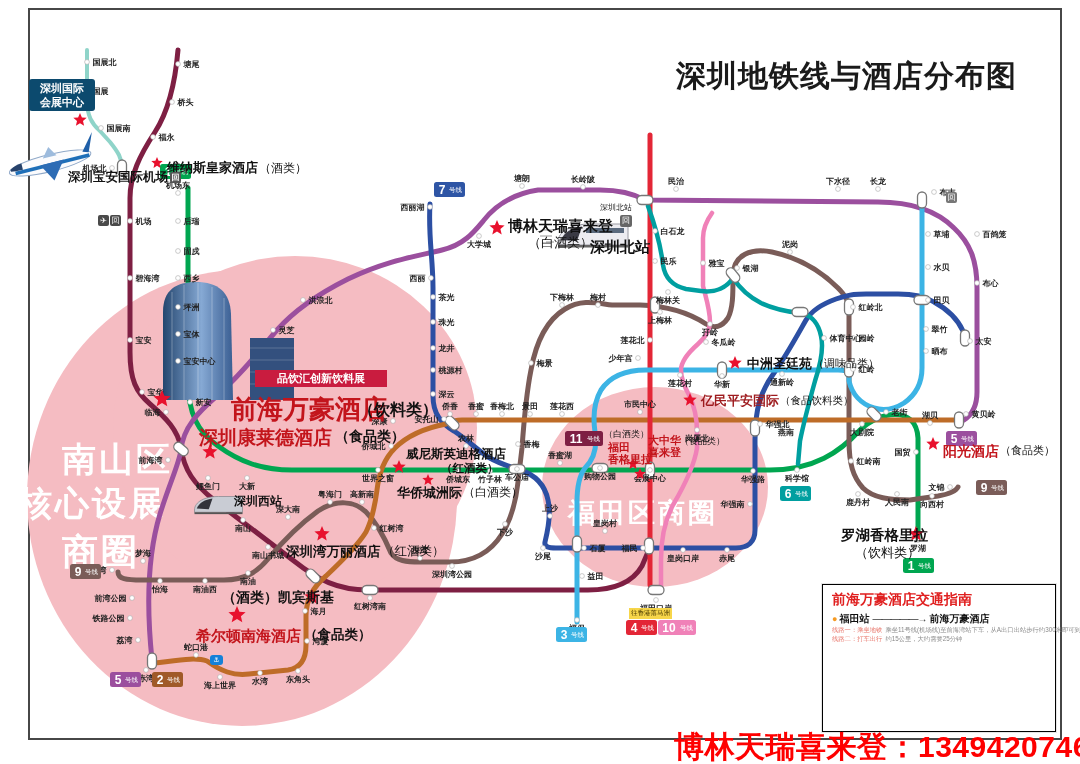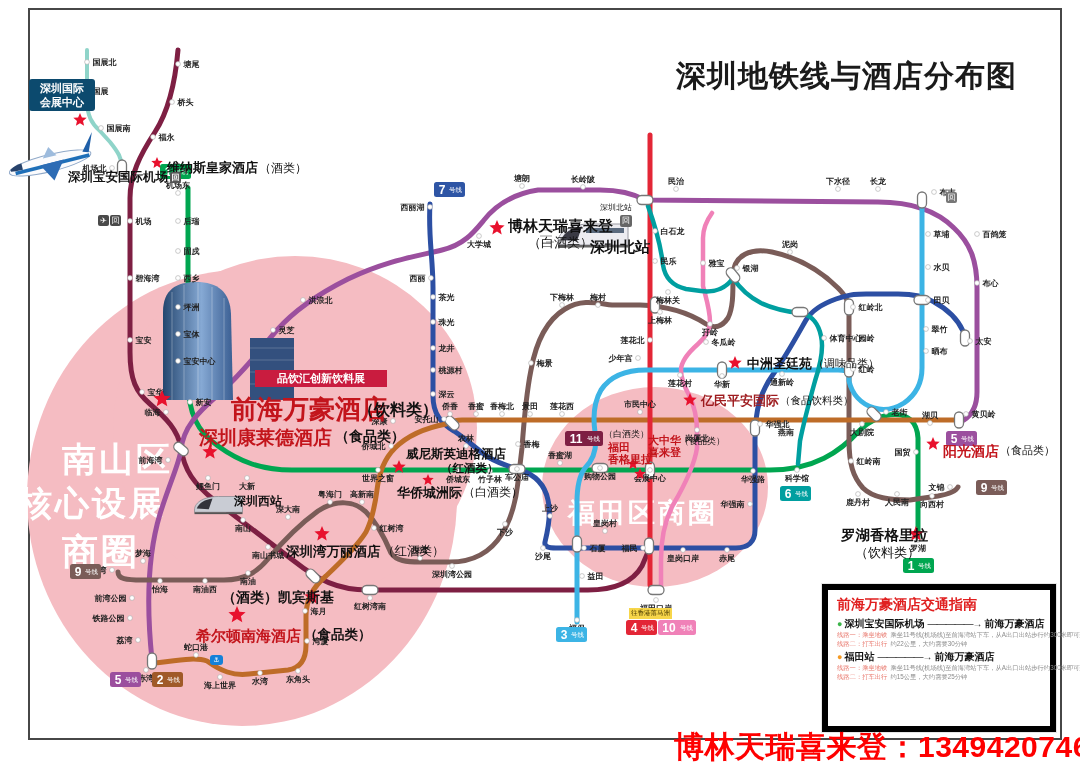--- a/index.html
+++ b/index.html
@@ -25,21 +25,21 @@
             font-size:8px;text-align:center;border-radius:2px;margin-top:2px;}
   #north-label{left:590px;top:238px;font-size:15px;font-weight:bold;color:#111;}
   #west-label{left:234px;top:493px;font-size:12px;font-weight:bold;color:#111;}
   #event-badge{left:255px;top:370px;background:#C91C3F;color:#fff;font-size:11px;font-weight:bold;
             padding:1px 22px;border-radius:0;}
   #border-tag{left:629px;top:608px;background:#F7D64A;color:#4a3a00;font-size:6.5px;padding:1px 2px;}
   #shekou-icon{left:210px;top:648px;}
   #shekou-icon span{display:inline-block;background:#1581D8;color:#fff;width:13px;height:10px;line-height:10px;
             font-size:7px;text-align:center;border-radius:3px;}
   #phone{left:674px;top:727px;font-size:30px;font-weight:800;color:#FE0000;letter-spacing:0.5px;}
-  #guide-box{left:822px;top:584px;width:234px;height:148px;background:#fff;border:6px solid #000000;
+  #guide-box{left:822px;top:584px;width:234px;height:148px;background:#fff;border:1px solid #000000;
             box-shadow:0 0 0 1px #e6e6e6;padding:6px 9px;box-sizing:border-box;}
   #guide-title{color:#E02020;font-weight:800;font-size:14px;margin-bottom:3px;}
   .g-entry{margin-bottom:2px;}
   .g-head{font-size:10px;font-weight:bold;color:#111;}
   .g-head .dot{font-size:9px;margin-right:2px;}
   .g-head .arr{letter-spacing:-1px;color:#333;font-weight:normal;margin:0 3px;}
   .g-row{font-size:6.3px;line-height:8.5px;color:#8a8a8a;}
   .g-row .rl{color:#E8766B;margin-right:3px;}
 </style>
 </head>
@@ -589,25 +589,20 @@
   <div class="ov" id="west-label">深圳西站</div>
 
   <div class="ov" id="event-badge">品饮汇创新饮料展</div>
   <div class="ov" id="border-tag">往香港落马洲</div>
   <div class="ov" id="shekou-icon"><span>⚓</span></div>
 
   <div class="ov" id="guide-box">
     <div id="guide-title">前海万豪酒店交通指南</div>
     <div id="guide-entries">
         <div class="g-entry">
-          <div class="g-head"><span class="dot" style="color: rgb(60, 180, 74);">●</span><span>深圳宝安国际机场</span><span class="arr">—————→</span><span>前海万豪酒店</span></div>
-          <div class="g-row"><span class="rl">线路一：乘坐地铁</span><span>乘坐11号线(机场线)至前海湾站下车，从A出口出站步行约300米即可到达</span></div>
-          <div class="g-row"><span class="rl">线路二：打车出行</span><span>约22公里，大约需要30分钟</span></div>
-        </div>
-        <div class="g-entry">
           <div class="g-head"><span class="dot" style="color: rgb(245, 154, 35);">●</span><span>福田站</span><span class="arr">—————→</span><span>前海万豪酒店</span></div>
           <div class="g-row"><span class="rl">线路一：乘坐地铁</span><span>乘坐11号线(机场线)至前海湾站下车，从A出口出站步行约300米即可到达</span></div>
           <div class="g-row"><span class="rl">线路二：打车出行</span><span>约15公里，大约需要25分钟</span></div>
         </div>
       </div>
   </div>
 
   <div class="ov" id="phone">
     <span>博林天瑞喜来登：</span><span>13494207467</span>
   </div>

